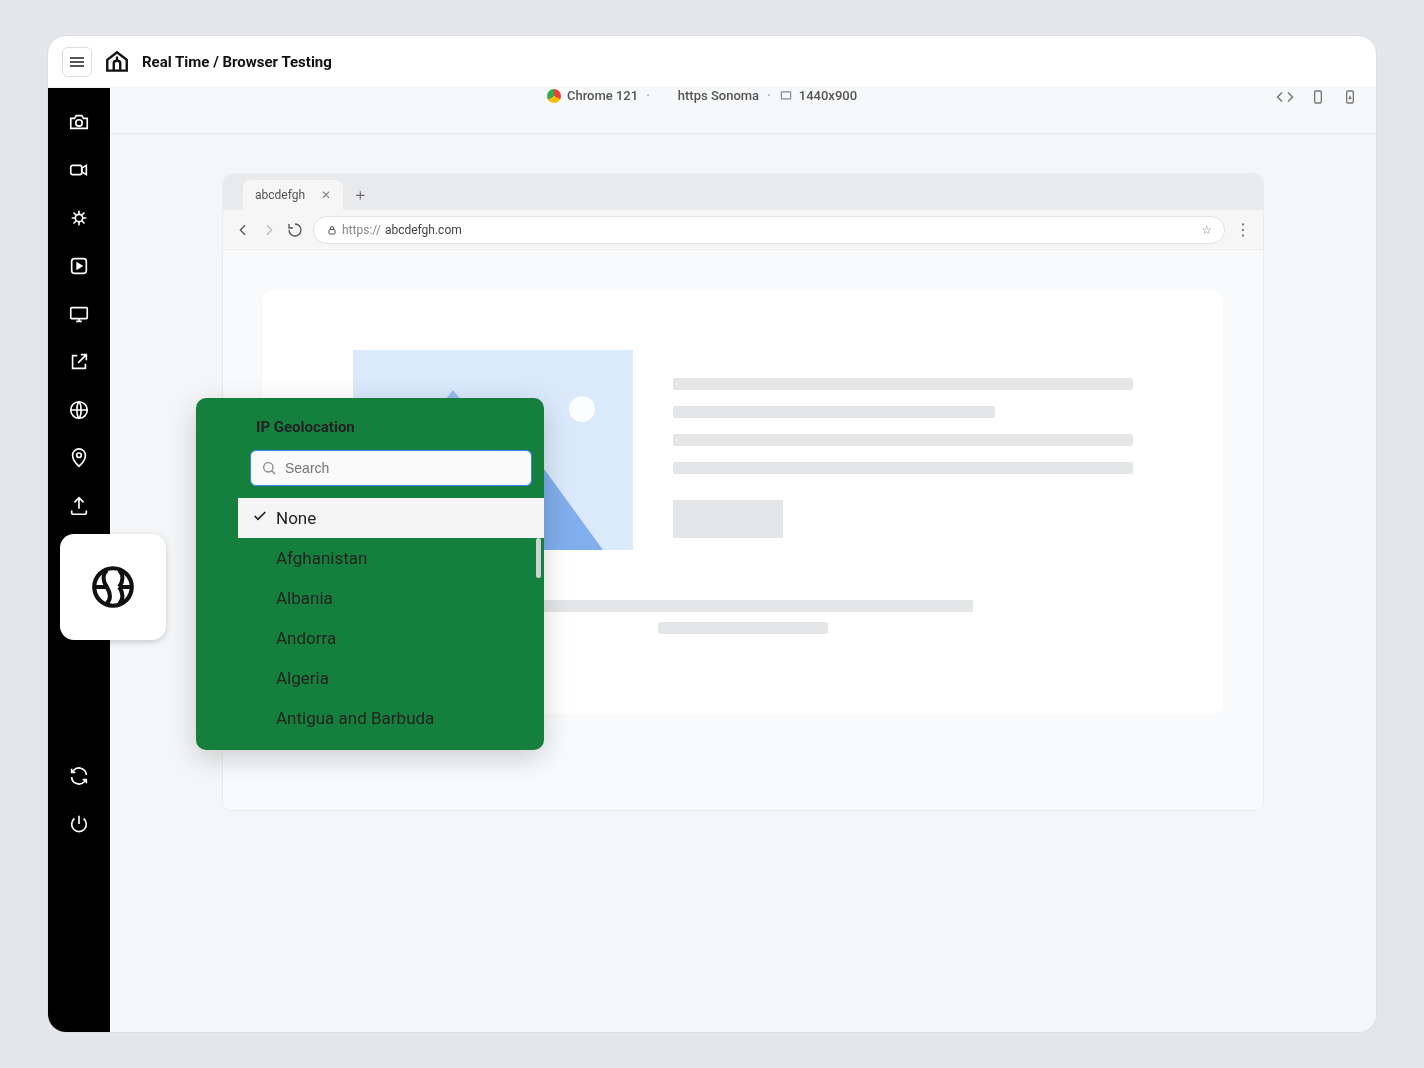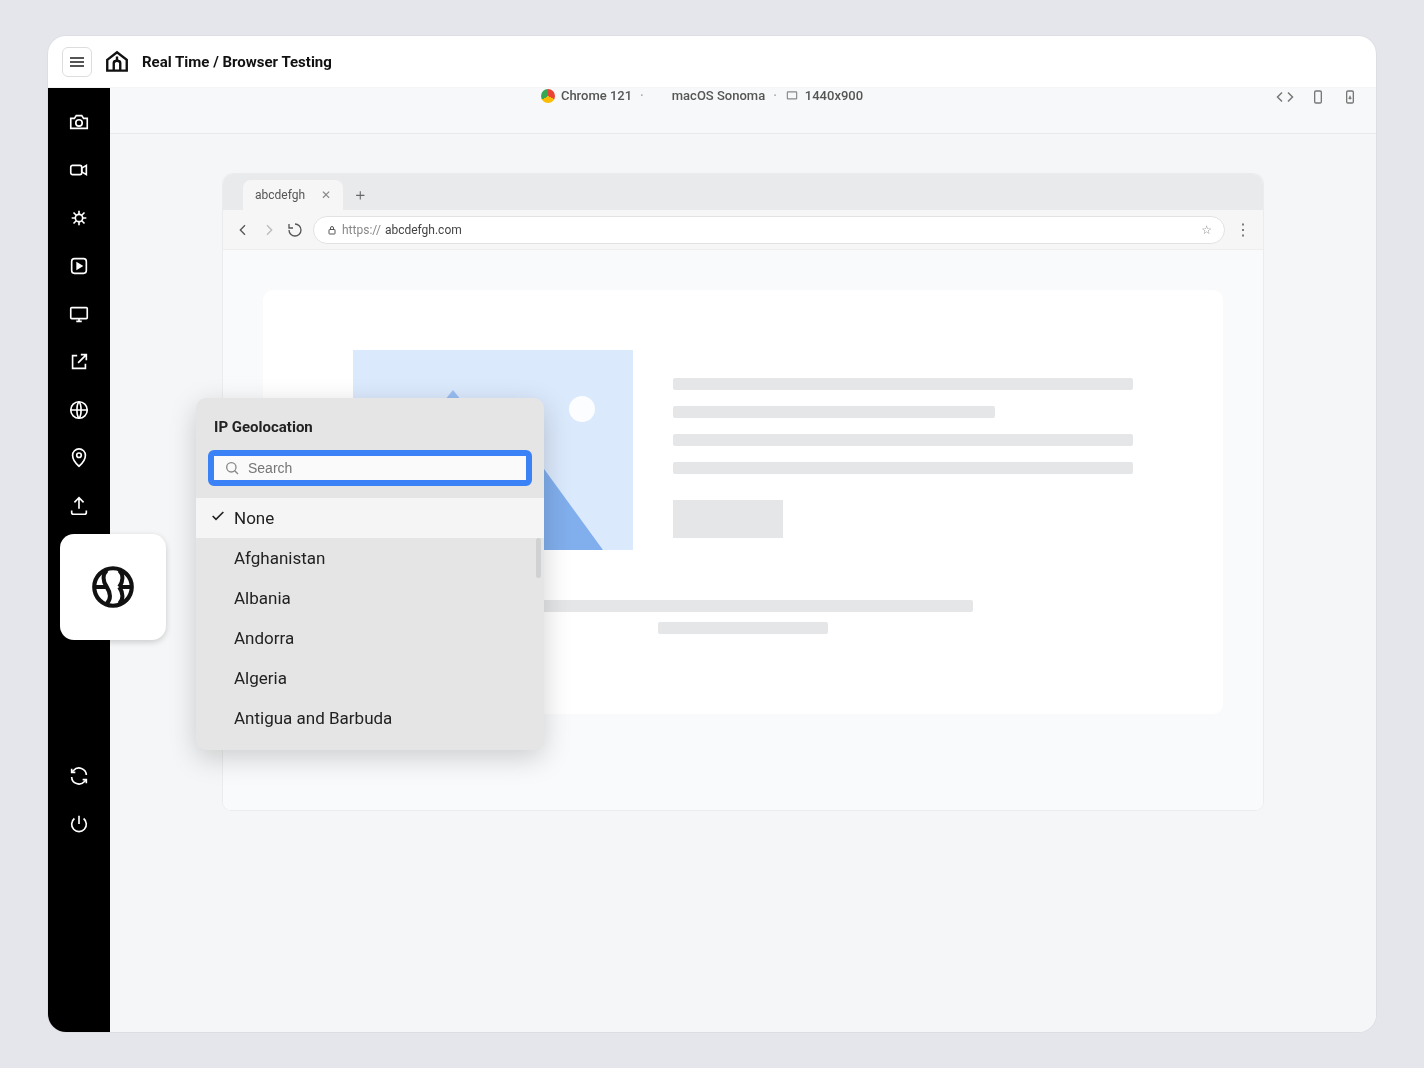--- a/index.html
+++ b/index.html
@@ -195,34 +195,35 @@
   .ph-block { width:110px; height:38px; background:#e5e6e7; margin-top:10px;}
   .ph-bottom { margin-top:50px; display:flex; flex-direction:column; gap:10px; align-items:center;}
   .ph-bottom .ph-line { width:460px; max-width:100%; }
   .ph-bottom .ph-line.short { width:170px; }
 
   
   .geo-popup {
     position:absolute;
     left:148px; top:362px;
     width:348px;
-    background:#e5e5e5;
+    background:#15803d;
     border-radius:10px;
     box-shadow: 0 8px 28px rgba(0,0,0,0.18);
     z-index:6;
     overflow:hidden;
+    padding-left:42px;
   }
   .geo-header {
     padding:20px 18px 14px;
     font-size:15px; font-weight:700; color:#222;
   }
   .geo-search-wrap { padding: 0 12px 12px; }
   .geo-search {
     height:36px; background:#fafafa;
-    border:6px solid #3b82f6; border-radius:6px;
+    border:1px solid #3b82f6; border-radius:6px;
     display:flex; align-items:center;
     padding:0 10px; gap:8px;
   }
   .geo-search input {
     border:none; outline:none; background:transparent;
     font-size:14px; color:#333; flex:1;
   }
   .geo-list {
     max-height:330px;
     display:flex; flex-direction:column;
@@ -269,21 +270,21 @@
 
   <div class="sub-header">
     <div class="env-info">
       <span class="env-item">
         <span class="mini-icon round" style="background:conic-gradient(#ea4335 0 33%, #fbbc05 0 66%, #34a853 0);"></span>
         <span>Chrome 121</span>
       </span>
       <span class="dot-sep">·</span>
       <span class="env-item">
         <span class="mini-icon" style="font-size:12px;color:#888;"></span>
-        <span>macOS Sonoma</span>
+        <span>https Sonoma</span>
       </span>
       <span class="dot-sep">·</span>
       <span class="env-item">
         <svg class="mini-icon" viewBox="0 0 24 24" fill="none" stroke="#888" stroke-width="2">
             <rect x="4" y="5" width="16" height="12" rx="1"></rect>
           </svg>
         <span>1440x900</span>
       </span>
     </div>
     <div class="sub-actions">

